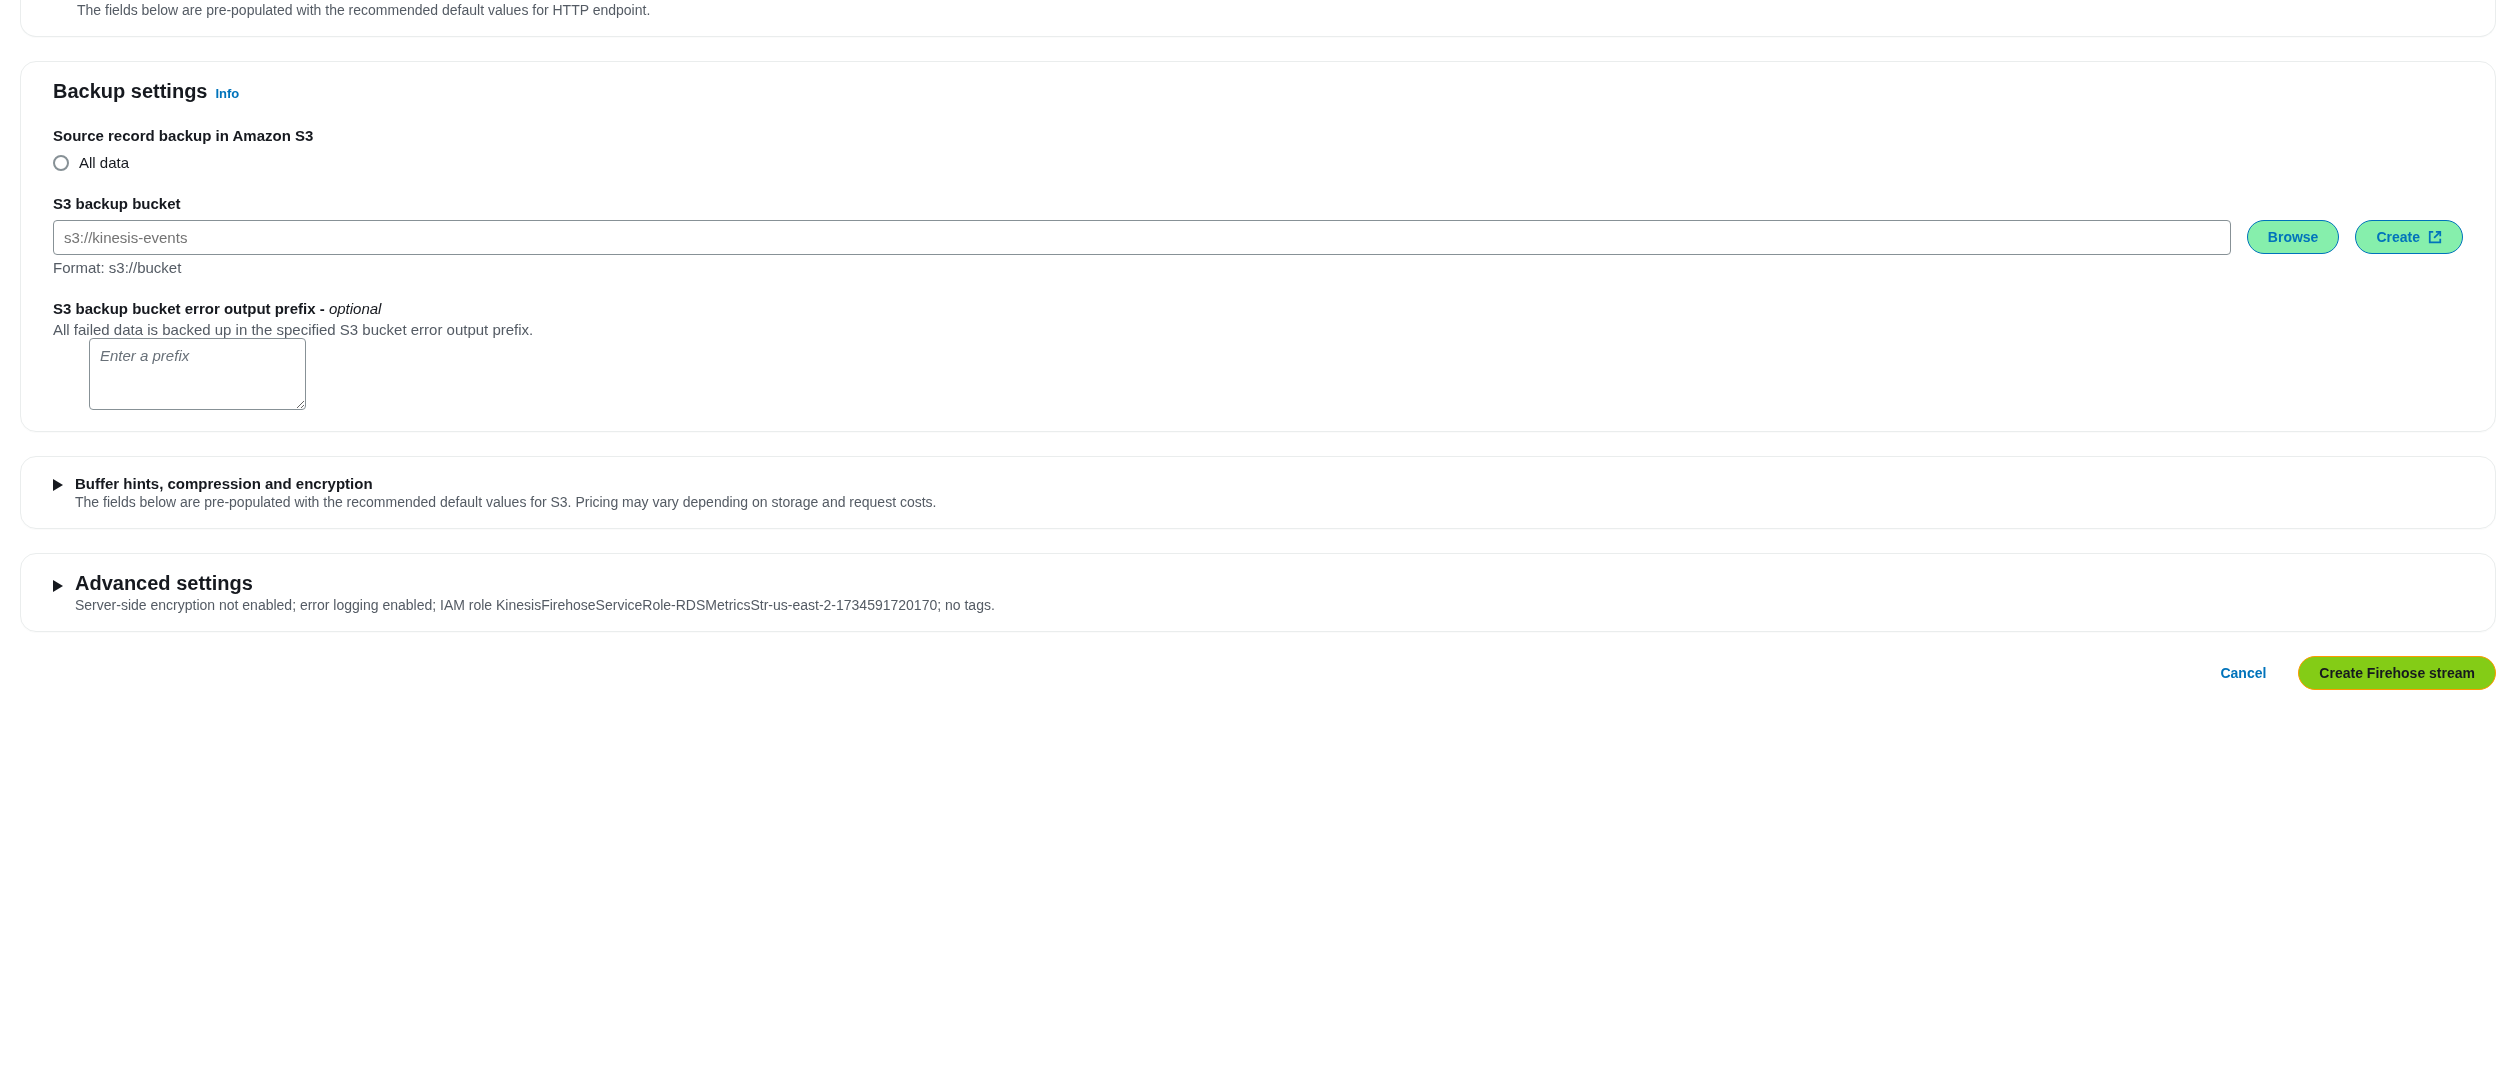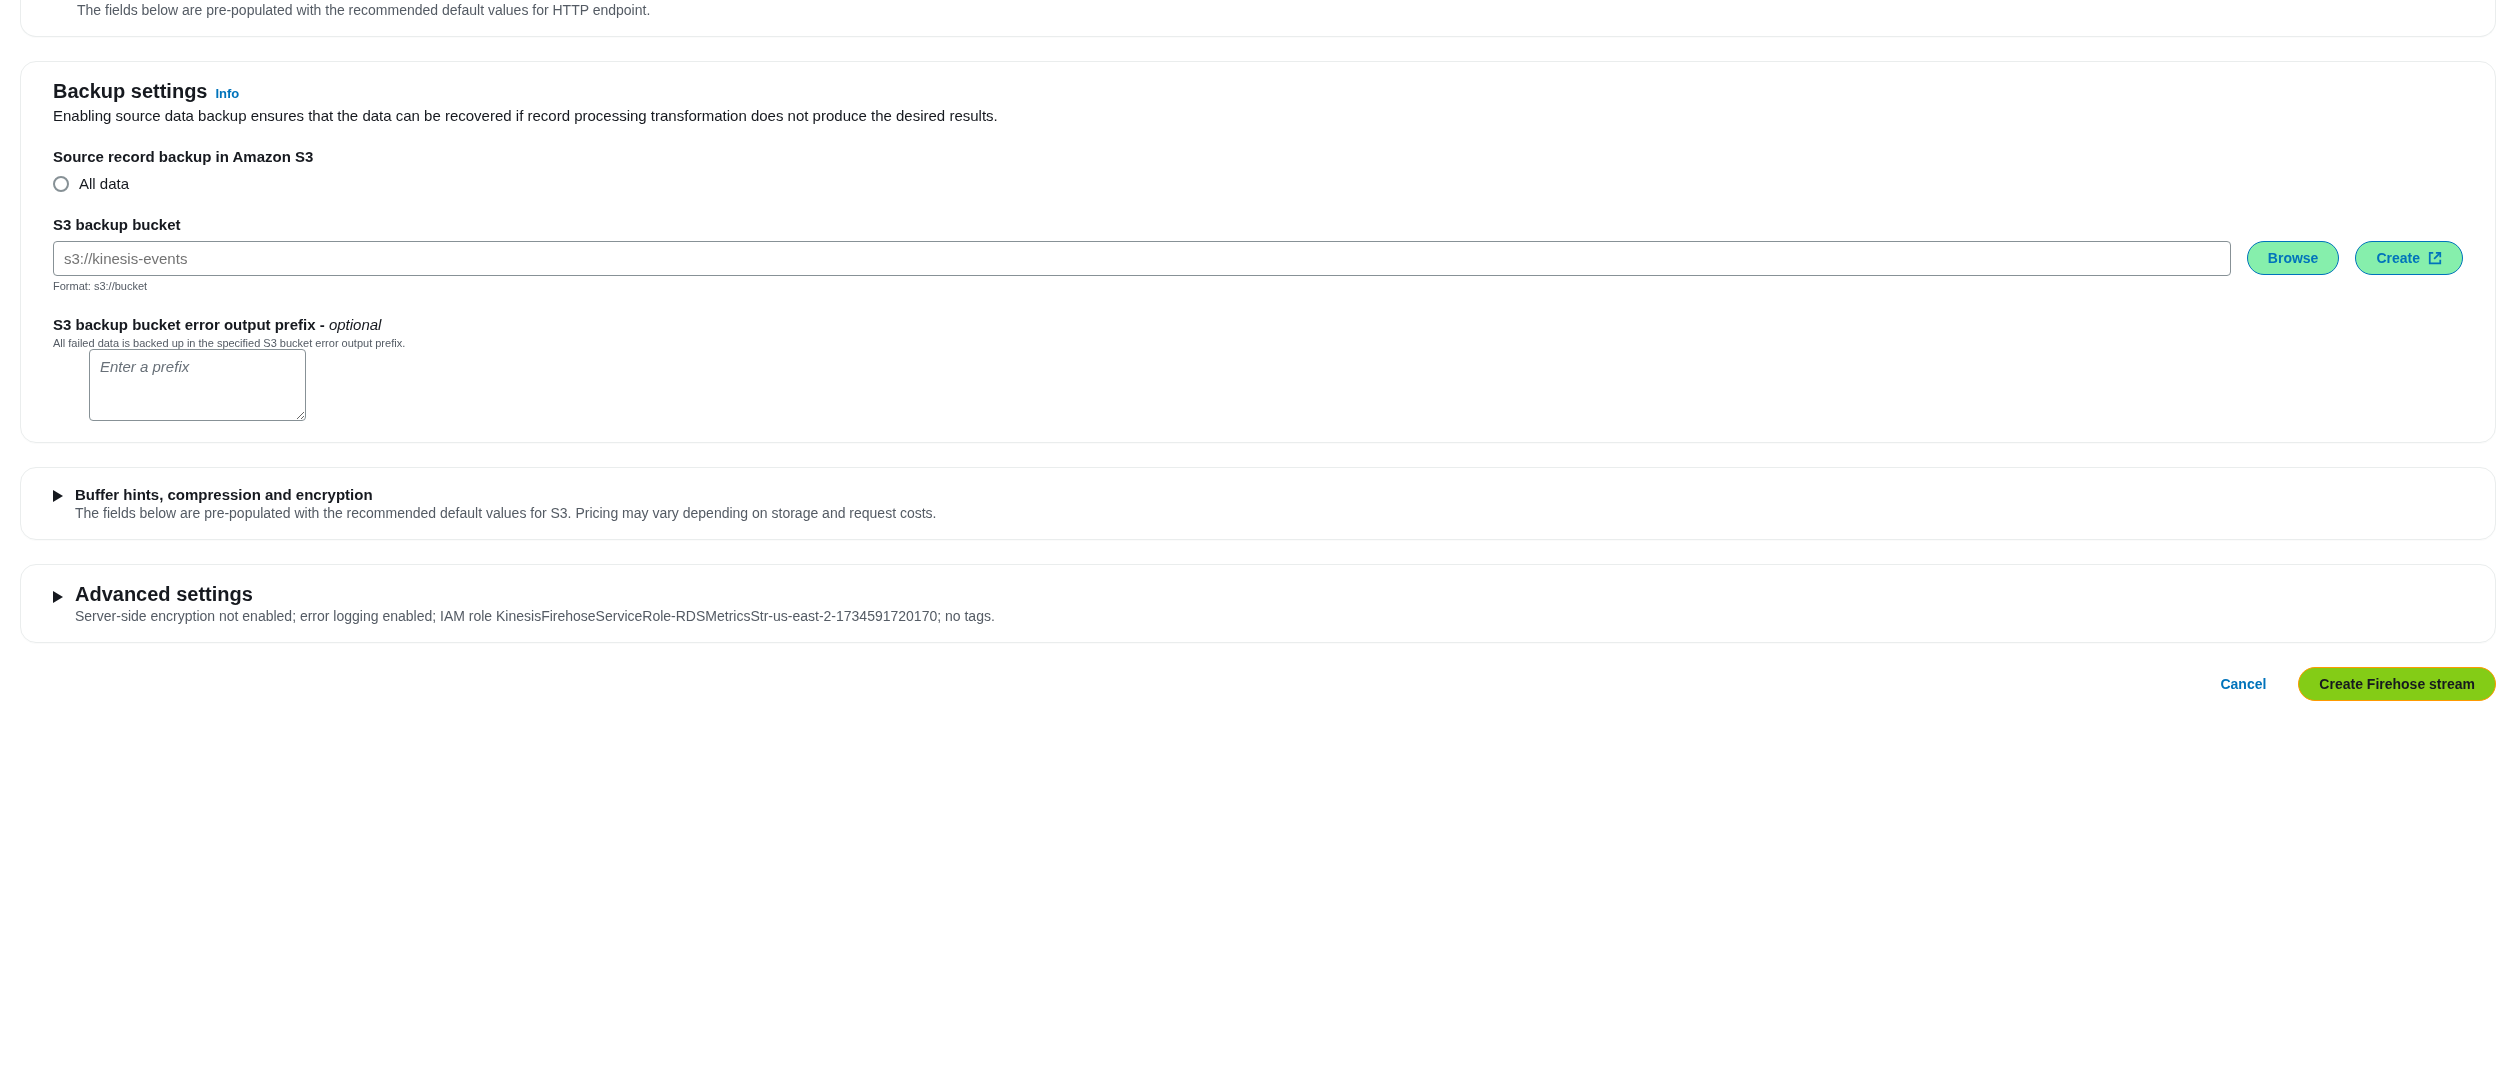--- a/index.html
+++ b/index.html
@@ -70,21 +70,21 @@
 .field-label {
   font-weight: 700;
   font-size: 15px;
 }
 .field-label .optional {
   font-style: italic;
   font-weight: 400;
 }
 .field-hint {
   color: #545b64;
-  font-size: 11px;
+  font-size: 15px;
   margin-top: 4px;
 }
 .radio-group { margin-top: 10px; }
 .radio-opt {
   display: flex;
   align-items: center;
   gap: 10px;
   margin-bottom: 8px;
   cursor: pointer;
 }
@@ -180,21 +180,20 @@
       <div class="expand-sub">The fields below are pre-populated with the recommended default values for HTTP endpoint.</div>
     </div>
   </div>
 </div>
 
 <div class="panel">
   <div class="section-heading-row">
     <div class="section-heading">Backup settings</div>
     <span class="info-link">Info</span>
   </div>
-  <div class="section-desc">Enabling source data backup ensures that the data can be recovered if record processing transformation does not produce the desired results.</div>
 
   <div class="field-block">
     <div class="field-label">Source record backup in Amazon S3</div>
     <div class="radio-group">
       <div class="radio-opt">
         <div class="radio-circle"></div>
         <div class="radio-label">All data</div>
       </div>
     </div>
   </div>

